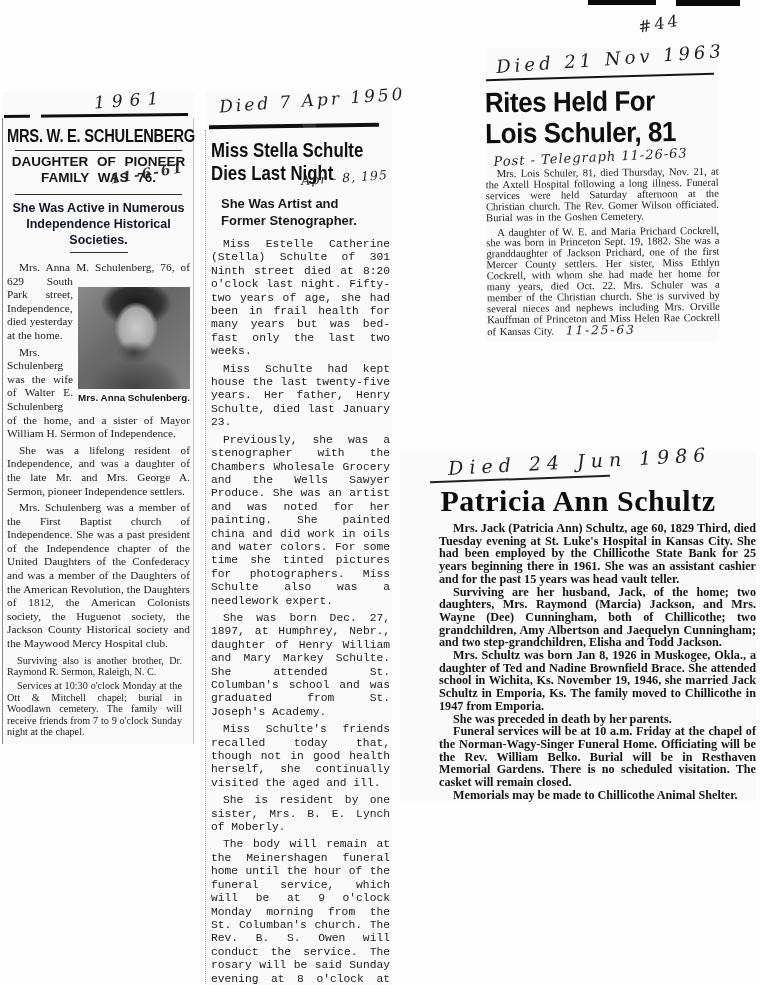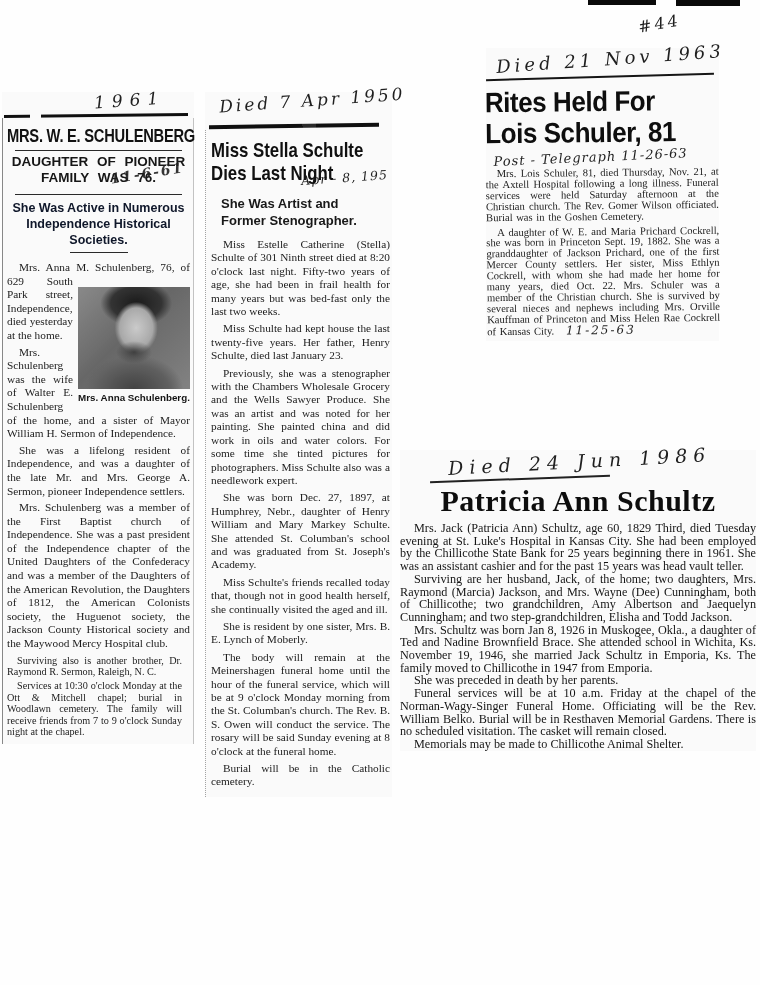--- a/index.html
+++ b/index.html
@@ -54,21 +54,21 @@
   #c2 .hw-date{position:absolute;left:14px;top:-2px;font-size:17px;letter-spacing:3px;transform:rotate(-4deg);}
   #c2 .art{position:relative;margin-top:38px;border-left:1px dotted rgba(0,0,0,0.35);padding:8px 2px 4px 5px;}
   #c2 .tear1{left:4px;top:32px;width:170px;height:4px;transform:rotate(-0.8deg);
              background:linear-gradient(90deg,#101010 0 55%,#2a2a2a 55% 63%,#101010 63% 100%);}
   #c2 h1{margin:0;font-family:"Liberation Sans",sans-serif;font-weight:700;font-size:20.5px;
          line-height:23px;white-space:nowrap;transform:scaleX(0.82);transform-origin:left;color:#101010;}
   #c2 .hw-note{position:absolute;right:4px;top:78px;font-size:12.5px;letter-spacing:1px;transform:rotate(-4deg);}
   #c2 .subhead{margin:12px 0 0 10px;font-family:"Liberation Sans",sans-serif;font-weight:700;
                font-size:13px;line-height:16.5px;color:#181818;}
   #c2 .body{margin-top:9px;font-size:11.3px;line-height:13.4px;text-align:justify;}
-  #c2 .body p{margin:2px 0 4px 0;text-indent:12px;}
+  #c2 .body p{margin:2px 0 4px 0;text-indent:12px;font-family:Liberation Mono, monospace;}
 
   
   #c3{left:486px;top:48px;width:233px;}
   #c3 .hw-date{position:absolute;left:10px;top:0;font-size:18px;letter-spacing:4px;transform:rotate(-4deg);}
   #c3 .tear1{left:0px;top:28px;width:228px;height:2px;transform:rotate(-1.6deg);background:#151515;}
   #c3 .art{position:relative;margin-top:38px;transform:rotate(-0.6deg);}
   #c3 h1{margin:0;font-family:"Liberation Sans",sans-serif;font-weight:700;font-size:28px;
          line-height:31px;white-space:nowrap;transform:scaleX(0.93);transform-origin:left;
          letter-spacing:-0.5px;color:#0e0e0e;}
   #c3 .hw-source{display:block;margin:1px 0 0 8px;font-size:13px;letter-spacing:1px;transform:rotate(-2deg);}
@@ -76,21 +76,21 @@
   #c3 .body p{margin:0 0 4px 0;text-indent:11px;}
   #c3 .hw-end{font-size:12px;letter-spacing:2px;margin-left:8px;}
 
   
   #c4{left:400px;top:450px;width:356px;}
   #c4 .hw-date{position:absolute;left:48px;top:0;font-size:19px;letter-spacing:6px;transform:rotate(-3deg);}
   #c4 .tear1{left:30px;top:28px;width:180px;height:2px;transform:rotate(-2deg);background:#222;}
   #c4 .art{position:relative;margin-top:34px;}
   #c4 h1{margin:0;text-align:center;font-family:"Liberation Serif",serif;font-weight:700;
          font-size:30px;line-height:33px;letter-spacing:0.5px;color:#0d0d0d;}
-  #c4 .body{margin-top:5px;font-size:12.2px;line-height:12.7px;text-align:justify;font-weight:400;color:#151515;}
+  #c4 .body{margin-top:5px;font-size:12.2px;line-height:12.7px;text-align:justify;font-weight:700;color:#151515;margin-left:39px;}
   #c4 .body p{margin:0;text-indent:14px;}
 </style>
 </head>
 <body>
 
 <div id="page">
 
   <div class="scan-bar" style="left:588px;top:0;width:68px;height:5px;"></div>
   <div class="scan-bar" style="left:676px;top:0;width:64px;height:6px;"></div>
   <div class="hw" style="position:absolute;left:638px;top:14px;font-size:16px;letter-spacing:3px;transform:rotate(-10deg);">#44</div>

